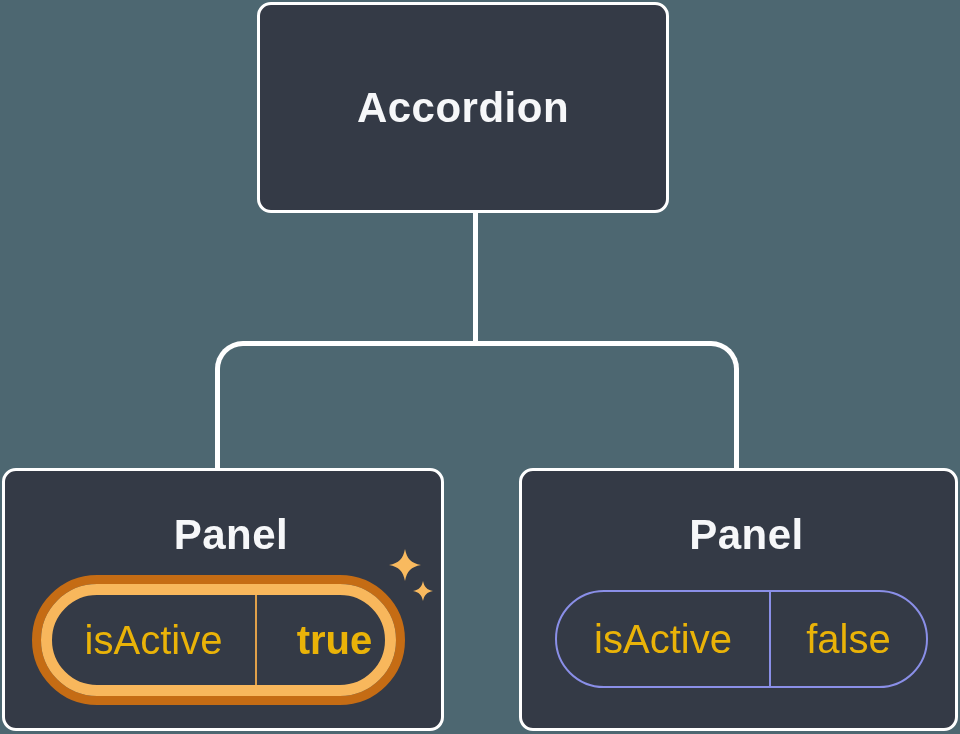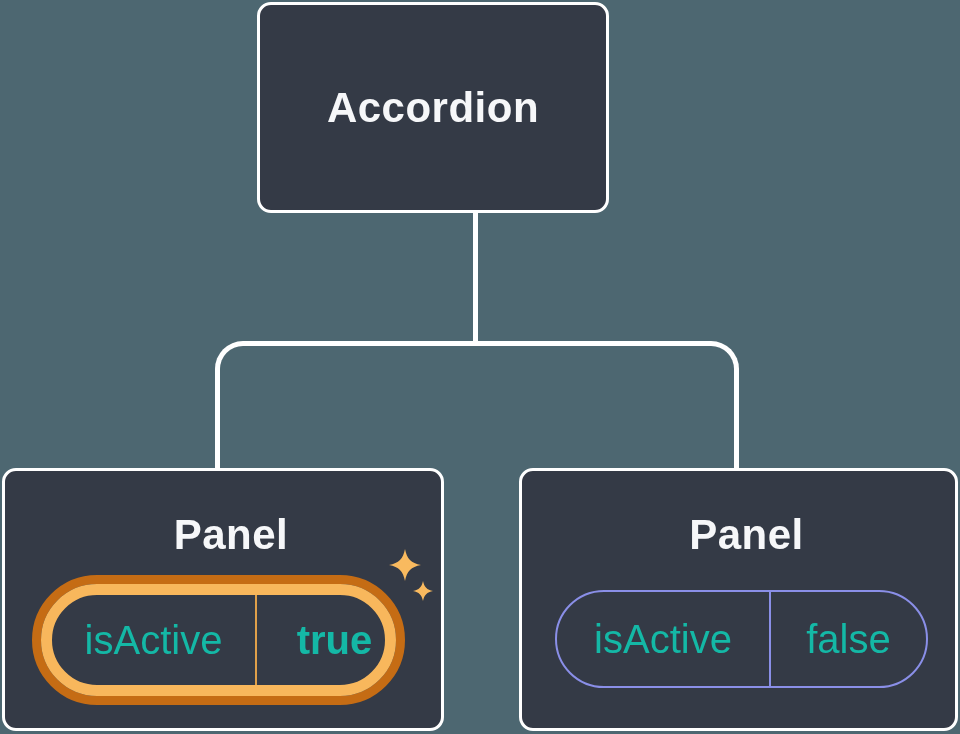--- a/index.html
+++ b/index.html
@@ -20,21 +20,21 @@
     border-radius: 14px;
     box-sizing: border-box;
   }
   .node-label {
     color: #F6F7F9;
     font-size: 42px;
     font-weight: 600;
     letter-spacing: 0.5px;
   }
   #accordion-node {
-    left: 257px; top: 2px; width: 352px; height: 211px;
+    left: 257px; top: 2px; width: 412px; height: 211px;
     display: flex; align-items: center; justify-content: center;
   }
   #panel-node-active  { left: 2px;   top: 468px; width: 442px; height: 263px; }
   #panel-node-inactive{ left: 519px; top: 468px; width: 439px; height: 263px; }
 
   .panel-title {
     position: absolute; left: 16px; right: 0; top: 43px;
     text-align: center; line-height: 42px;
   }
 
@@ -49,21 +49,21 @@
     width: 524px; height: 129px;
     border: 5px solid #FFFFFF;
     border-bottom: none;
     border-radius: 28px 28px 0 0;
     box-sizing: border-box;
   }
 
   
   .pill-cell {
     display: flex; align-items: center; justify-content: center;
-    color: #14b8a6; font-size: 40px;
+    color: #eab308; font-size: 40px;
   }
   .pill-value-bold { font-weight: 700; padding-left: 27px; }
 
   
   .pill-highlight-outer {
     position: absolute; left: 27px; top: 104px;
     width: 373px; height: 130px;
     border: 9px solid #C56C14;
     border-radius: 65px;
     box-sizing: border-box;

